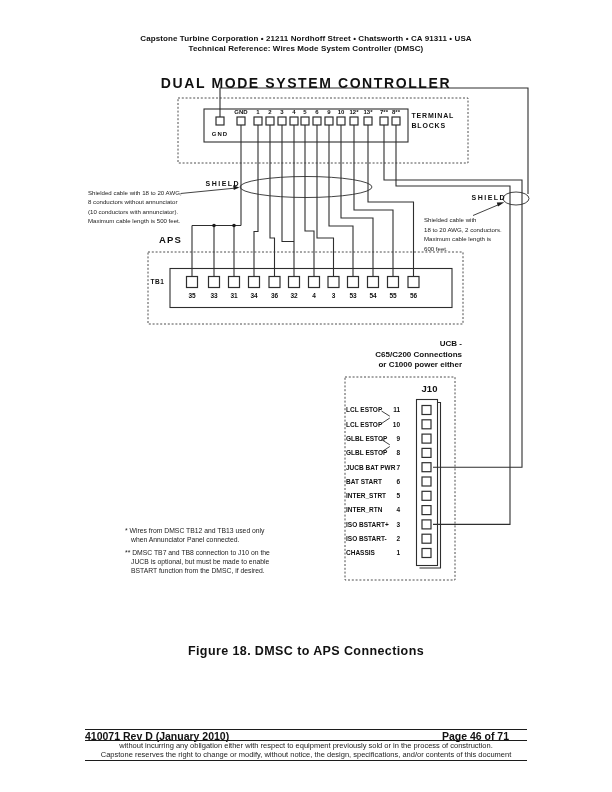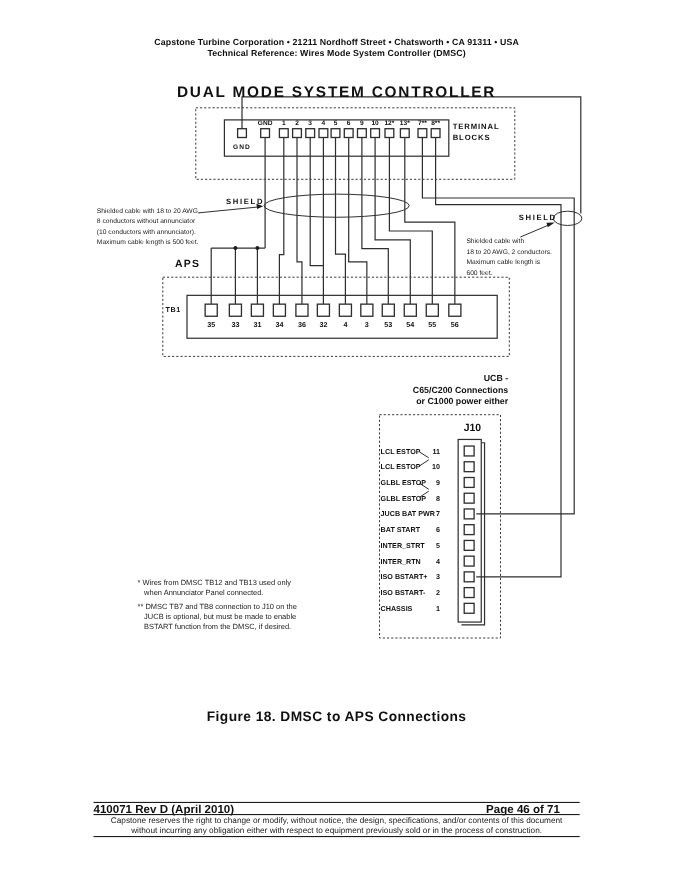--- a/index.html
+++ b/index.html
@@ -227,20 +227,20 @@
 <div class="abs footnote" style="left:131px;top:549px;width:185px;">
 
 <div>** DMSC TB7 and TB8 connection to J10 on the</div>
     <div>JUCB is optional, but must be made to enable</div>
     <div>BSTART function from the DMSC, if desired.</div>
   </div>
 
 <div class="abs ctr caption" style="top:595.5px;margin-top:48px;">Figure 18. DMSC to APS Connections</div>
 
 <div class="rule" style="left:85px;top:728.5px;width:442px;height:1.4px;"></div>
-<div class="abs footbold" style="left:85px;top:729.5px;">410071 Rev D (April 2010)</div>
+<div class="abs footbold" style="left:85px;top:729.5px;">410071 Rev D (January 2010)</div>
 <div class="abs footbold" style="right:103px;top:729.5px;">Page 46 of 71</div>
 <div class="rule" style="left:85px;top:740.2px;width:442px;height:0.8px;"></div>
 <div class="abs ctr disclaimer" style="top:741.8px;">
+  <div>without incurring any obligation either with respect to equipment previously sold or in the process of construction.</div>
   <div>Capstone reserves the right to change or modify, without notice, the design, specifications, and/or contents of this document</div>
-  <div>without incurring any obligation either with respect to equipment previously sold or in the process of construction.</div>
 </div>
 <div class="rule" style="left:85px;top:760.3px;width:442px;height:0.9px;"></div>
 
 </body></html>

